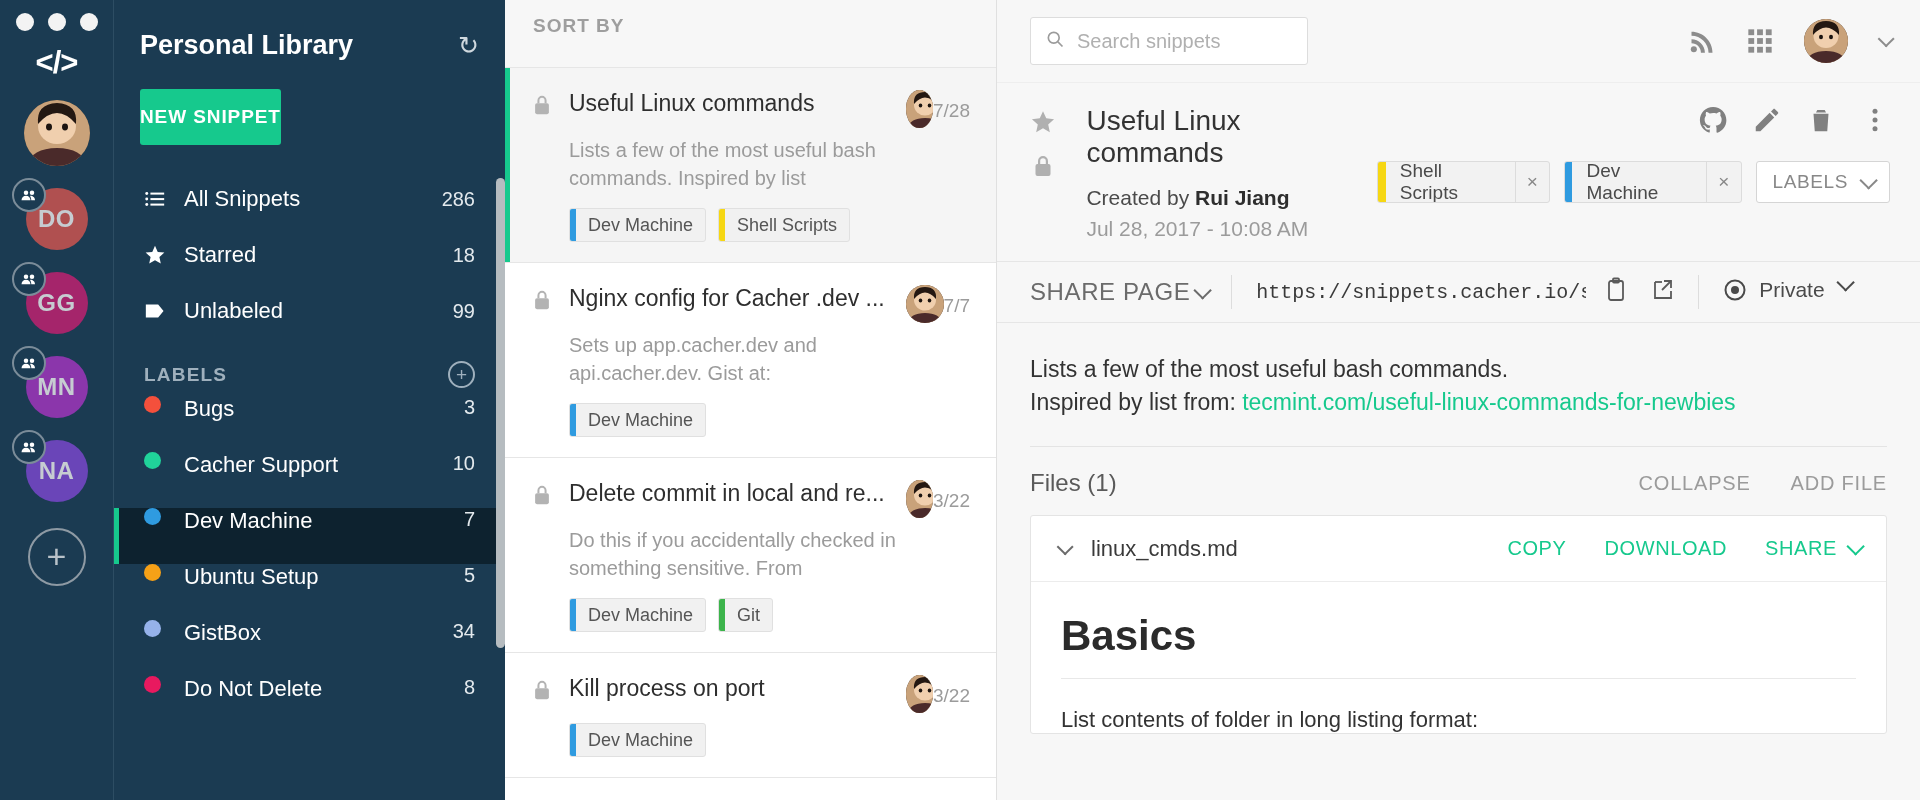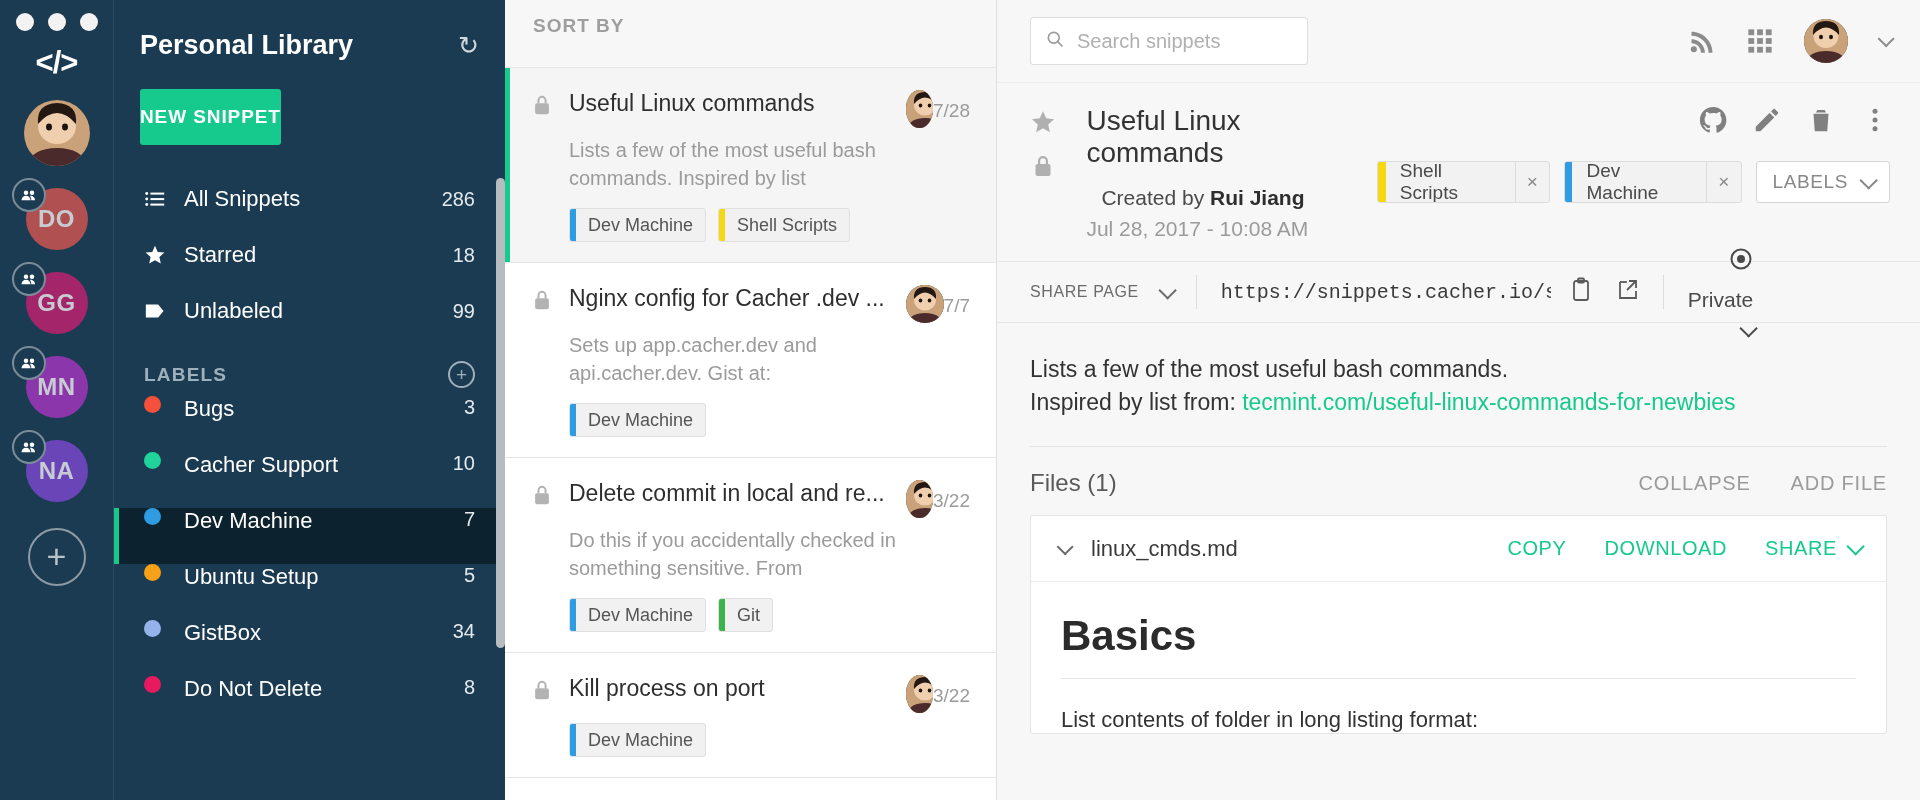--- a/index.html
+++ b/index.html
@@ -163,21 +163,21 @@
   .ticon svg { width: 28px; height: 28px; fill: #8c8c8c; }
   .top-av { width: 44px; height: 44px; border-radius: 50%; overflow: hidden; background:#3a2a20; }
   .top-chev { width: 12px; height: 12px; border-right: 2.5px solid #8c8c8c; border-bottom: 2.5px solid #8c8c8c;
     transform: rotate(45deg) translateY(-3px); }
 
   .detail-head { padding: 22px 30px 0 33px; display: flex; }
   .dh-left { display: flex; }
   .dh-icons { width: 58px; display: flex; flex-direction: column; align-items: flex-start; gap: 14px; padding-top: 4px; }
   .dh-icons svg { width: 26px; height: 26px; fill: #b0b0b0; }
   .dh-title { font-size: 28px; color: #333333; font-weight: 400; }
-  .dh-by { font-size: 21px; color: #4a4a4a; margin-top: 17px; margin-left: 15px; }
+  .dh-by { font-size: 21px; color: #4a4a4a; margin-top: 17px; }
   .dh-by b { color: #2e2e2e; }
   .dh-date { font-size: 21px; color: #9b9b9b; margin-top: 7px; }
   .dh-right { margin-left: auto; display: flex; flex-direction: column; align-items: flex-end; }
   .dh-actions { display: flex; align-items: center; gap: 24px; }
   .dh-actions .a { cursor: pointer; }
   .dh-actions svg { width: 30px; height: 30px; fill: #808080; }
   .dh-labels { display: flex; align-items: center; gap: 14px; margin-top: 22px; }
   .chip {
     display: flex; align-items: stretch; height: 42px; background: #f2f2f2;
     border: 1px solid #dcdcdc; border-radius: 3px; overflow: hidden;
@@ -189,28 +189,28 @@
   .labels-btn {
     height: 42px; border: 1px solid #d5d5d5; border-radius: 3px; background: #ffffff;
     display: flex; align-items: center; gap: 12px; padding: 0 16px;
     font-size: 19px; color: #888888; letter-spacing: 0.6px; cursor: pointer;
   }
 
   .sharebar {
     margin-top: 20px; height: 62px; border-top: 1px solid #e6e6e6; border-bottom: 1px solid #e6e6e6;
     display: flex; align-items: center; padding: 0 30px 0 33px; gap: 0px;
   }
-  .share-page { display: flex; align-items: center; gap: 20px; color: #6b6b6b; font-size: 16px;
+  .share-page { display: flex; align-items: center; gap: 4px; color: #6b6b6b; font-size: 24px;
     letter-spacing: 0.6px; cursor: pointer; }
   .vsep { width: 1px; height: 34px; background: #dddddd; margin: 0 24px; }
   .share-url { font-family: "Liberation Mono", monospace; font-size: 20px; color: #3a3a3a;
     white-space: nowrap; overflow: hidden; max-width: 330px; }
   .share-icons { display: flex; align-items: center; gap: 22px; margin-left: 18px; }
   .share-icons svg { width: 24px; height: 26px; fill: none; stroke: #5a5a5a; stroke-width: 1.8; }
-  .privacy { display: flex; align-items: flex-end; gap: 12px; color: #4a4a4a; font-size: 21px; cursor: pointer; flex-direction: column; }
+  .privacy { display: flex; align-items: flex-start; gap: 12px; color: #4a4a4a; font-size: 21px; cursor: pointer; }
   .privacy svg { width: 24px; height: 24px; fill: #4a4a4a; }
 
   .desc { padding: 30px 33px 0 33px; }
   .desc p { font-size: 23px; color: #333333; line-height: 1.42; }
   .desc a { color: #16c98d; text-decoration: none; }
   .divider { height: 1px; background: #e4e4e4; margin: 28px 33px 0 33px; }
 
   .files-row { display: flex; align-items: center; padding: 22px 33px 0 33px; }
   .files-t { font-size: 24px; color: #5a5a5a; }
   .files-acts { margin-left: auto; display: flex; gap: 40px; }

